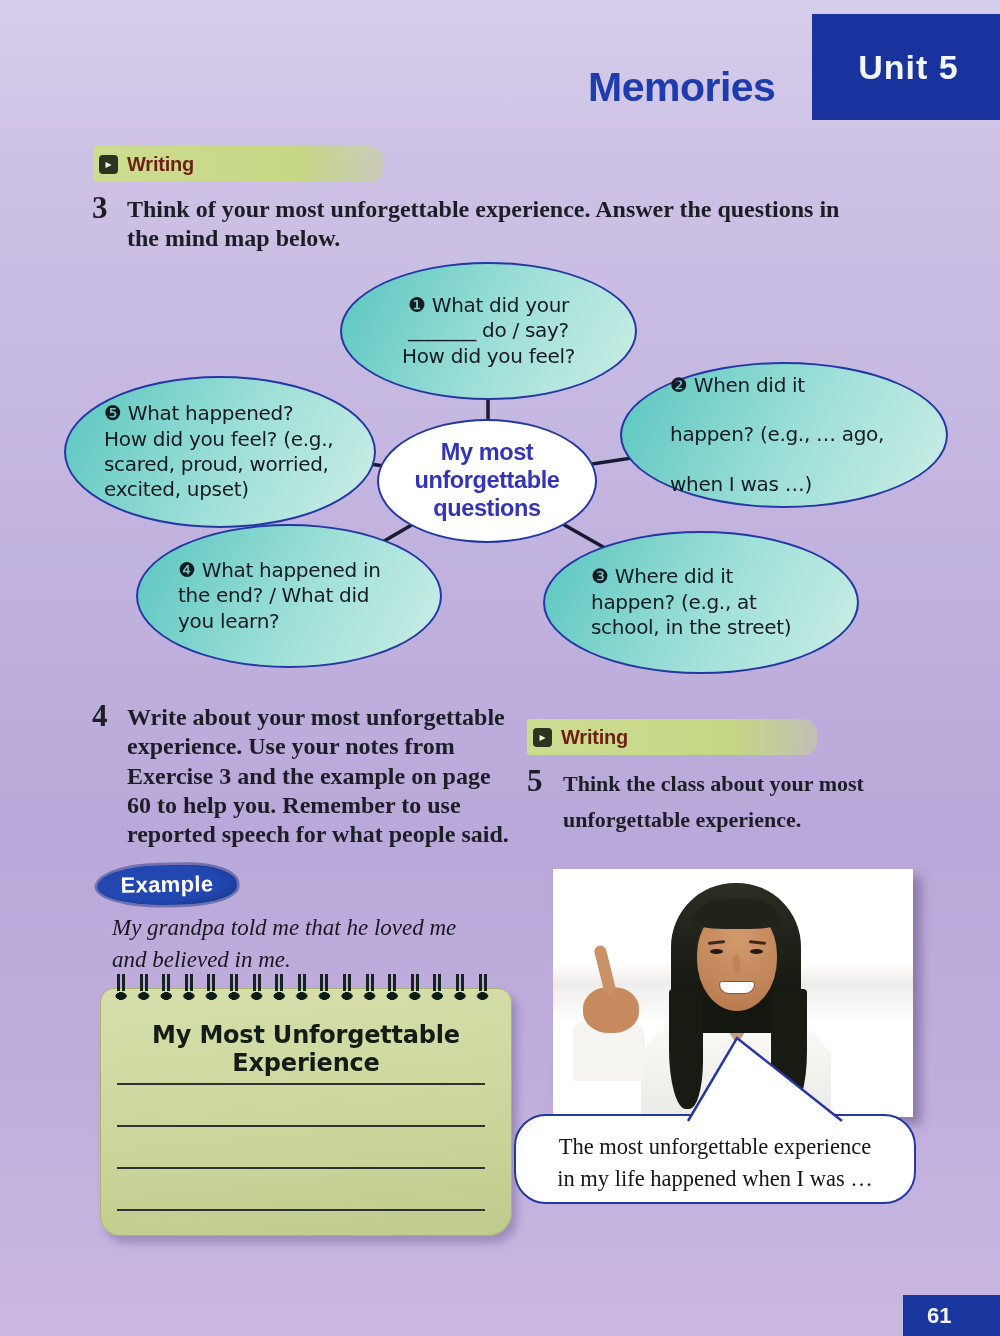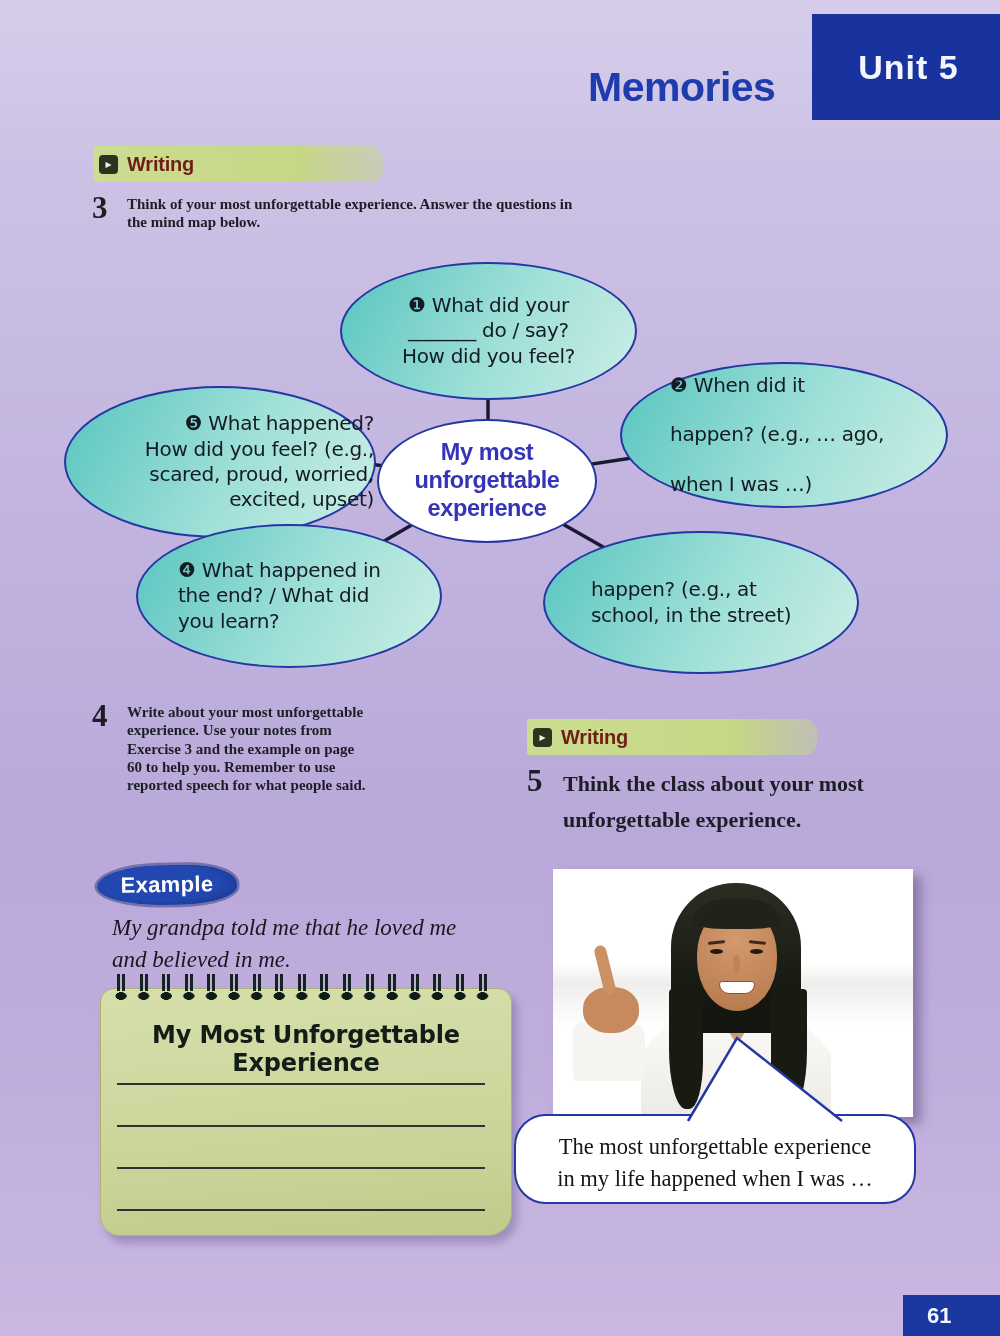--- a/index.html
+++ b/index.html
@@ -37,39 +37,39 @@
   .bar-writing { left:93px; top:146px; }
   .bar-speaking { left:527px; top:719px; }
 
   
   .exnum {
     position:absolute; font-family:"Liberation Serif",serif;
     font-size:31px; font-weight:bold; color:#1d1d26;
   }
   .extext {
     position:absolute; font-family:"Liberation Serif",serif;
-    font-size:15px; font-weight:bold; color:#1d1d26; line-height:1.22;
+    font-size:24px; font-weight:bold; color:#1d1d26; line-height:1.22;
   }
   .extext .ln { white-space:nowrap; }
   #ex3-num { left:92px; top:190px; } #ex3-text { left:127px; top:195px; }
   #ex4-num { left:92px; top:698px; } #ex4-text { left:127px; top:703px; }
   #ex5-num { left:527px; top:763px; } #ex5-text { left:563px; top:766px; line-height:1.62; font-size:22px; }
 
   
   .mm-lines { position:absolute; left:0; top:0; pointer-events:none; }
   .mnode {
     position:absolute; border:2.5px solid #2437a3; border-radius:50%;
     background:linear-gradient(118deg,#63c9c3 8%,#9fe0d8 55%,#c6ece4 95%);
     display:flex; flex-direction:column; justify-content:center;
     font-family:"DejaVu Sans",sans-serif; font-size:20px; letter-spacing:-0.3px;
     color:#151b22; line-height:1.27;
   }
   .mnode .ln { white-space:nowrap; }
   #node1 { left:340px; top:262px; width:297px; height:138px; text-align:center; }
-  #node5 { left:64px;  top:386px; width:312px; height:152px; padding-left:38px;text-align:right; }
+  #node5 { left:64px;  top:376px; width:312px; height:152px; padding-left:38px; }
   #node2 { left:620px; top:362px; width:328px; height:146px; padding-left:48px;gap:24px; }
   #node4 { left:136px; top:524px; width:306px; height:144px; padding-left:40px; }
   #node3 { left:543px; top:531px; width:316px; height:143px; padding-left:46px; }
   #node-center {
     left:377px; top:419px; width:220px; height:124px; background:#fff;
     font-family:"Liberation Sans",sans-serif; font-weight:bold; font-size:23.5px;
     color:#3434b8; letter-spacing:-0.4px; line-height:1.18; text-align:center;
     position:absolute; border:2.5px solid #2437a3; border-radius:50%;
     display:flex; flex-direction:column; justify-content:center;
   }
@@ -209,27 +209,28 @@
     <div class="ln">❷ When did it</div>
     <div class="ln">happen? (e.g., … ago,</div>
     <div class="ln">when I was …)</div>
   </div>
   <div class="mnode" id="node4">
     <div class="ln">❹ What happened in</div>
     <div class="ln">the end? / What did</div>
     <div class="ln">you learn?</div>
   </div>
   <div class="mnode" id="node3">
+    <div class="ln">❸ Where did it</div>
     <div class="ln">happen? (e.g., at</div>
     <div class="ln">school, in the street)</div>
   </div>
   <div id="node-center">
     <div class="ln">My most</div>
     <div class="ln">unforgettable</div>
-    <div class="ln">experience</div>
+    <div class="ln">questions</div>
   </div>
 
   <div class="exnum" id="ex4-num">4</div>
   <div class="extext" id="ex4-text">
     <div class="ln">Write about your most unforgettable</div>
     <div class="ln">experience. Use your notes from</div>
     <div class="ln">Exercise 3 and the example on page</div>
     <div class="ln">60 to help you. Remember to use</div>
     <div class="ln">reported speech for what people said.</div>
   </div>

